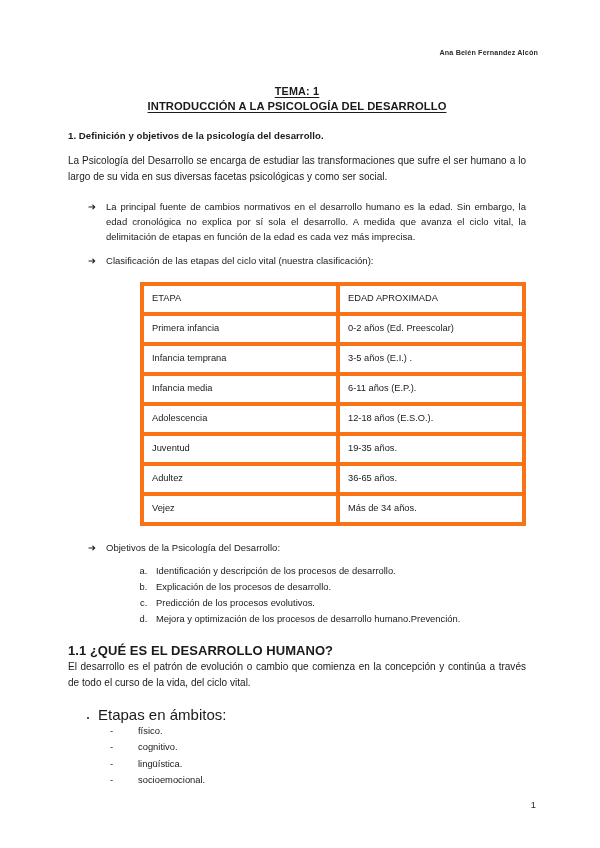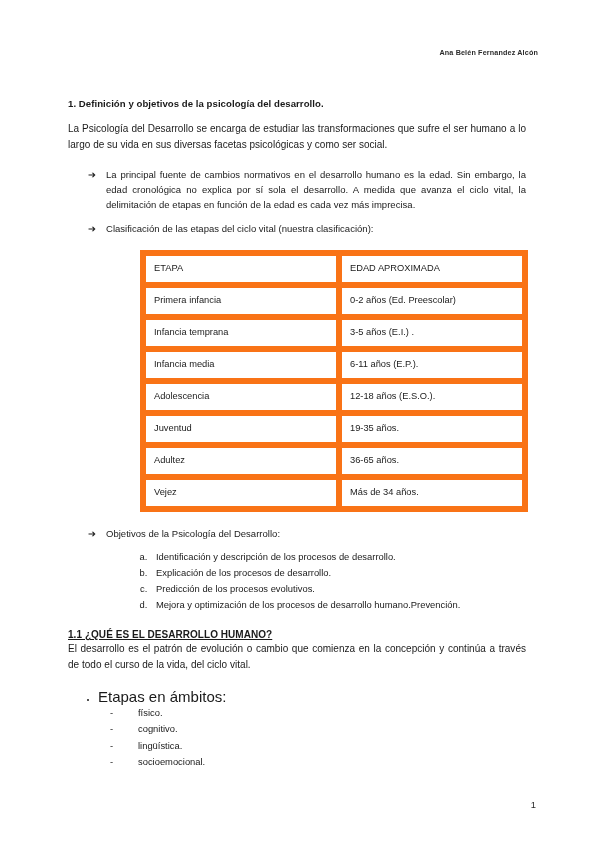--- a/index.html
+++ b/index.html
@@ -91,21 +91,21 @@
   .arrow-text.nowrap-ish {
     text-align: left;
   }
   table.etapas {
     border-collapse: collapse;
     width: 382px;
     margin: 14px 0 14px 72px;
     table-layout: fixed;
   }
   table.etapas td, table.etapas th {
-    border: 6px solid #f97316;
+    border: 4px solid #f97316;
     font-size: 9.3px;
     line-height: 13px;
     padding: 6px 7px 6px 8px;
     text-align: left;
     font-weight: normal;
     vertical-align: middle;
     height: 14px;
   }
   table.etapas col.c1 { width: 196px; }
   table.etapas col.c2 { width: 186px; }
@@ -115,24 +115,23 @@
     padding-left: 82px;
     font-size: 9.4px;
     line-height: 15.6px;
   }
   ol.alpha li {
     padding-left: 6px;
     margin-bottom: 0.5px;
   }
   .sub-head {
     font-weight: bold;
-    font-size: 10px;
+    font-size: 13px;
     margin: 16px 0 1px 0;
     letter-spacing: 0.05px;
-    text-decoration: underline;
   }
   ul.dot {
     list-style: disc;
     margin: 16px 0 0 0;
     padding-left: 30px;
     font-size: 15px;
     line-height: 16px;
   }
   ul.dot > li::marker { font-size: 8px; }
   ul.dash {
@@ -161,20 +160,24 @@
 </style>
 </head>
 <body>
 
 <div class="page">
 
   <div class="author">Ana Belén Fernandez Alcón</div>
 
   <div class="content">
 
+    <div class="title-block">
+      <span class="title-line">TEMA: 1</span>
+      <span class="title-line main">INTRODUCCIÓN A LA PSICOLOGÍA DEL DESARROLLO</span>
+    </div>
 
     <div class="section-num">1.   Definición y objetivos de la psicología del desarrollo.</div>
 
     <p class="body">La Psicología del Desarrollo se encarga de estudiar las transformaciones que sufre el ser humano a lo largo de su vida en sus diversas facetas psicológicas y como ser social.</p>
 
 
     <div class="arrow-item">
       <span class="arrow-glyph">➔</span>
       <span class="arrow-text">La principal fuente de cambios normativos en el desarrollo humano es la edad. Sin embargo, la edad cronológica no explica por sí sola el desarrollo. A medida que avanza el ciclo vital, la delimitación de etapas en función de la edad es cada vez más imprecisa.</span>
     </div>

